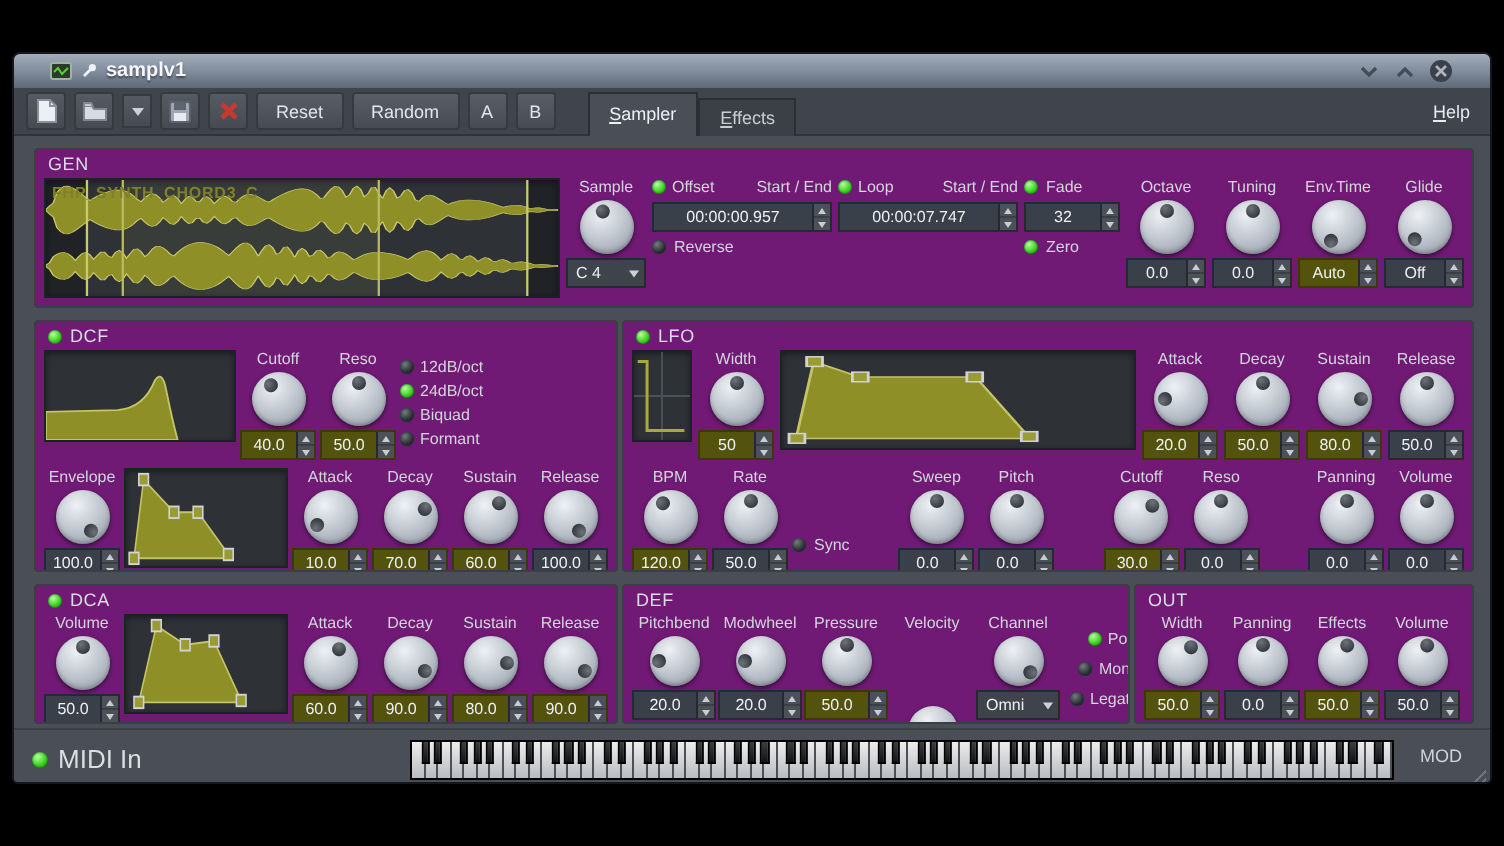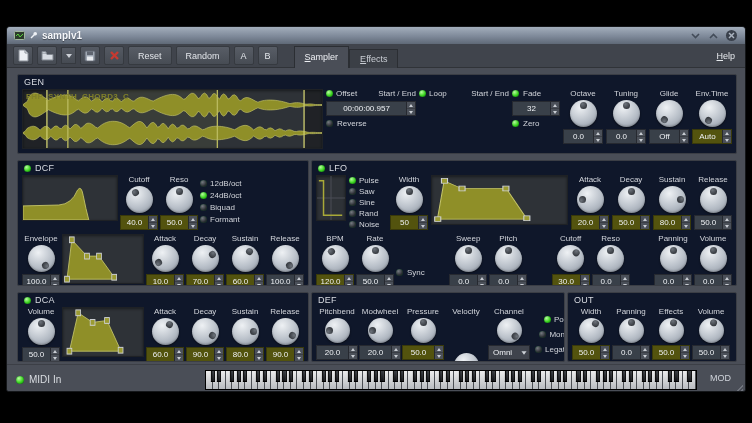--- a/index.html
+++ b/index.html
@@ -6,21 +6,21 @@
   html,body { width:752px; height:423px; background:#000; overflow:hidden;
               font-family:"Liberation Sans", sans-serif; }
 
   .win { position:absolute; left:6px; top:26px; width:740px; height:366px;
          background:#4a4e57; border:1px solid #15171a; border-radius:4px 4px 3px 3px;
          overflow:hidden; }
 
   
   .titlebar { position:absolute; left:0; top:0; right:0; height:17px;
               background:linear-gradient(180deg,#a3aebc 0%,#7e8999 55%,#5f6977 100%);
-              display:flex; align-items:center; padding:0 7px; gap:4px; }
+              display:flex; align-items:center; padding:0 18px; gap:4px; }
   .titlebar .t-title { font-size:10px; font-weight:bold; color:#f4f6f9;
                        text-shadow:0 1px 1px rgba(0,0,0,.45); }
   .tb-right { margin-left:auto; display:flex; align-items:center; gap:5px; }
   .tb-btn { width:13px; height:13px; display:flex; align-items:center; justify-content:center; }
 
   
   .tbar { position:absolute; left:0; top:17px; right:0; height:24px;
           background:#40444c; border-bottom:1px solid #303338;
           display:flex; align-items:center; padding:0 6px; gap:4px; }
   .toolbtn { width:20px; height:19px; display:flex; align-items:center; justify-content:center;
@@ -42,21 +42,21 @@
          background:#3b3f46; border:1px solid #2b2e33; border-bottom:none; color:#c9cdd4; }
   .tab.active { height:22px; background:#4a4e57; color:#eef0f4; }
   .tab-label { display:block; font-size:9px; }
   .mnemonic::first-letter { text-decoration:underline; }
   .help-lbl { margin-left:auto; margin-right:4px; font-size:9px; color:#e6e9ed; display:block; }
 
   
   .main { position:absolute; left:0; top:42px; right:0; bottom:0; background:#4a4e57; }
 
   .group { position:absolute; border:1px solid #3b3e45; border-radius:2px;
-           background:#0f172a; padding:14px 4px 3px 4px; overflow:hidden; }
+           background:#701a75; padding:14px 4px 3px 4px; overflow:hidden; }
   .gtitle { position:absolute; left:6px; top:2px; display:flex; align-items:center; gap:4px;
             font-size:9px; color:#d9dce2; letter-spacing:.3px; }
   .g-gen { left:10px; top:5px;  width:720px; height:80px; }
   .g-dcf { left:10px; top:91px; width:292px; height:126px; }
   .g-lfo { left:304px; top:91px; width:426px; height:126px; }
   .g-dca { left:10px; top:223px; width:292px; height:70px; }
   .g-def { left:304px; top:223px; width:254px; height:70px; }
   .g-out { left:560px; top:223px; width:170px; height:70px; }
 
   .row { display:flex; align-items:flex-start; gap:3px; }
@@ -105,21 +105,21 @@
 
   
   .combo-sm { display:flex; align-items:center; height:15px; width:100%;
               background:#3f434c; border:1px solid #262930; padding:0 2px 0 4px; }
   .combo-sm .cv { flex:1; font-size:8px; color:#eef0f4; }
   .combo-sm .tri-down { transform:scale(.85); }
 
   
   .statusbar { position:absolute; left:0; top:295px; width:100%; height:30px;
                display:flex; align-items:center; padding:0 9px; border-top:1px solid #3c3f46; }
-  .sb-midi { display:flex; align-items:center; gap:5px; font-size:10px; color:#dadde2; }
+  .sb-midi { display:flex; align-items:center; gap:5px; font-size:13px; color:#dadde2; }
   .kbd { position:absolute; left:198px; top:5px; height:20px; width:492px;
          background:#0d0d0e; border:1px solid #000; display:flex; }
   .wk { flex:1; background:linear-gradient(#ececec,#b9bcc0); border-right:1px solid #4c4f54; }
   .wk:last-child { border-right:none; }
   .bk { position:absolute; top:0; height:60%; width:0.85%;
         background:linear-gradient(#3a3d42,#121316); transform:translateX(-50%);
         border:1px solid #000; border-top:none; }
   .sb-mod { position:absolute; right:14px; top:8px; font-size:9px; color:#cfd3da; }
   .grip { position:absolute; right:2px; bottom:2px; width:10px; height:10px;
           clip-path:polygon(100% 0,100% 100%,0 100%);
@@ -221,20 +221,30 @@
             <polygon id="wavL" fill="#8f8f28" stroke="#c9c96e" stroke-width="0.3" points="0.00,14.60 0.71,12.96 1.43,11.50 2.14,6.11 2.86,4.17 3.57,3.19 4.29,3.09 5.00,3.68 5.71,4.73 6.43,6.03 7.14,7.43 7.86,8.83 8.57,10.17 9.29,9.11 10.00,8.11 10.71,7.23 11.43,6.47 12.14,5.85 12.86,5.37 13.57,5.06 14.29,4.98 15.00,5.17 15.71,5.72 16.43,6.66 17.14,8.02 17.86,9.77 18.57,10.81 19.29,8.99 20.00,7.52 20.71,6.82 21.43,7.21 22.14,8.75 22.86,11.17 23.57,9.87 24.29,8.09 25.00,7.77 25.71,9.18 26.43,11.78 27.14,9.69 27.86,8.23 28.57,8.63 29.29,10.70 30.00,10.91 30.71,8.83 31.43,8.32 32.14,9.53 32.86,11.83 33.57,10.05 34.29,8.43 35.00,8.10 35.71,9.00 36.43,10.72 37.14,11.16 37.86,9.30 38.57,7.97 39.29,7.29 40.00,7.23 40.71,7.67 41.43,8.45 42.14,9.42 42.86,10.47 43.57,11.05 44.29,9.89 45.00,8.81 45.71,7.82 46.43,6.93 47.14,6.14 47.86,5.46 48.57,4.92 49.29,4.54 50.00,4.38 50.71,4.51 51.43,4.99 52.14,5.92 52.86,7.34 53.57,9.22 54.29,8.84 55.00,6.44 55.71,4.39 56.43,3.23 57.14,3.46 57.86,5.33 58.57,8.62 59.29,7.41 60.00,4.20 60.71,3.02 61.43,4.58 62.14,8.46 62.86,6.99 63.57,3.82 64.29,3.63 65.00,6.56 65.71,9.24 66.43,5.32 67.14,3.86 67.86,5.42 68.57,9.08 69.29,7.94 70.00,5.30 70.71,4.78 71.43,6.26 72.14,9.90 72.86,10.70 73.57,8.80 74.29,7.72 75.00,7.50 75.71,7.99 76.43,8.94 77.14,10.11 77.86,11.31 78.57,12.18 79.29,11.42 80.00,10.83 80.71,10.41 81.43,10.16 82.14,10.03 82.86,10.02 83.57,10.11 84.29,10.29 85.00,10.54 85.71,10.88 86.43,11.30 87.14,11.80 87.86,12.37 88.57,13.00 89.29,13.64 90.00,13.19 90.71,12.83 91.43,12.63 92.14,12.65 92.86,12.93 93.57,13.43 94.29,14.05 95.00,14.11 95.71,13.88 96.43,13.93 97.14,14.21 97.86,14.59 98.57,14.60 99.29,14.60 100.00,14.60 100.00,15.40 99.29,15.40 98.57,15.40 97.86,15.41 97.14,15.79 96.43,16.07 95.71,16.12 95.00,15.89 94.29,15.95 93.57,16.57 92.86,17.07 92.14,17.35 91.43,17.37 90.71,17.17 90.00,16.81 89.29,16.36 88.57,17.00 87.86,17.63 87.14,18.20 86.43,18.70 85.71,19.12 85.00,19.46 84.29,19.71 83.57,19.89 82.86,19.98 82.14,19.97 81.43,19.84 80.71,19.59 80.00,19.17 79.29,18.58 78.57,17.82 77.86,18.69 77.14,19.89 76.43,21.06 75.71,22.01 75.00,22.50 74.29,22.28 73.57,21.20 72.86,19.30 72.14,20.10 71.43,23.74 70.71,25.22 70.00,24.70 69.29,22.06 68.57,20.92 67.86,24.58 67.14,26.14 66.43,24.68 65.71,20.76 65.00,23.44 64.29,26.37 63.57,26.18 62.86,23.01 62.14,21.54 61.43,25.42 60.71,26.98 60.00,25.80 59.29,22.59 58.57,21.38 57.86,24.67 57.14,26.54 56.43,26.77 55.71,25.61 55.00,23.56 54.29,21.16 53.57,20.78 52.86,22.66 52.14,24.08 51.43,25.01 50.71,25.49 50.00,25.62 49.29,25.46 48.57,25.08 47.86,24.54 47.14,23.86 46.43,23.07 45.71,22.18 45.00,21.19 44.29,20.11 43.57,18.95 42.86,19.53 42.14,20.58 41.43,21.55 40.71,22.33 40.00,22.77 39.29,22.71 38.57,22.03 37.86,20.70 37.14,18.84 36.43,19.28 35.71,21.00 35.00,21.90 34.29,21.57 33.57,19.95 32.86,18.17 32.14,20.47 31.43,21.68 30.71,21.17 30.00,19.09 29.29,19.30 28.57,21.37 27.86,21.77 27.14,20.31 26.43,18.22 25.71,20.82 25.00,22.23 24.29,21.91 23.57,20.13 22.86,18.83 22.14,21.25 21.43,22.79 20.71,23.18 20.00,22.48 19.29,21.01 18.57,19.19 17.86,20.23 17.14,21.98 16.43,23.34 15.71,24.28 15.00,24.83 14.29,25.02 13.57,24.94 12.86,24.63 12.14,24.15 11.43,23.53 10.71,22.77 10.00,21.89 9.29,20.89 8.57,19.83 7.86,21.17 7.14,22.57 6.43,23.97 5.71,25.27 5.00,26.32 4.29,26.91 3.57,26.81 2.86,25.83 2.14,23.89 1.43,18.50 0.71,17.04 0.00,15.40"></polygon>
             <polygon id="wavR" fill="#8f8f28" stroke="#c9c96e" stroke-width="0.3" points="0.00,42.60 0.71,41.27 1.43,38.29 2.14,37.13 2.86,36.39 3.57,36.23 4.29,36.82 5.00,38.18 5.71,40.13 6.43,38.15 7.14,36.62 7.86,36.25 8.57,37.37 9.29,39.67 10.00,37.83 10.71,36.06 11.43,36.08 12.14,37.99 12.86,38.76 13.57,36.13 14.29,35.18 15.00,36.36 15.71,39.09 16.43,36.86 17.14,34.73 17.86,34.39 18.57,35.81 19.29,38.35 20.00,36.99 20.71,34.63 21.43,33.31 22.14,33.13 22.86,33.92 23.57,35.37 24.29,37.14 25.00,37.99 25.71,36.18 26.43,34.64 27.14,33.40 27.86,32.47 28.57,31.82 29.29,31.43 30.00,31.27 30.71,31.33 31.43,31.59 32.14,32.08 32.86,32.79 33.57,33.76 34.29,34.99 35.00,36.49 35.71,37.72 36.43,35.87 37.14,34.05 37.86,32.50 38.57,31.53 39.29,31.48 40.00,32.58 40.71,34.87 41.43,38.04 42.14,35.35 42.86,32.96 43.57,32.32 44.29,33.86 45.00,37.21 45.71,36.36 46.43,33.70 47.14,33.41 47.86,35.67 48.57,38.75 49.29,35.48 50.00,34.12 50.71,35.24 51.43,38.18 52.14,37.53 52.86,35.42 53.57,35.12 54.29,36.51 55.00,38.90 55.71,38.37 56.43,36.64 57.14,35.88 57.86,36.07 58.57,36.99 59.29,38.31 60.00,39.74 60.71,39.23 61.43,38.16 62.14,37.34 62.86,36.77 63.57,36.42 64.29,36.25 65.00,36.23 65.71,36.32 66.43,36.51 67.14,36.80 67.86,37.18 68.57,37.65 69.29,38.25 70.00,38.97 70.71,39.73 71.43,38.62 72.14,37.19 72.86,36.28 73.57,35.61 74.29,35.34 75.00,35.60 75.71,36.50 76.43,38.01 77.14,39.94 77.86,38.51 78.57,37.18 79.29,36.79 80.00,37.57 80.71,39.35 81.43,39.79 82.14,38.24 82.86,37.86 83.57,38.83 84.29,40.69 85.00,39.66 85.71,38.80 86.43,39.16 87.14,40.46 87.86,40.91 88.57,39.95 89.29,39.79 90.00,40.38 90.71,41.37 91.43,41.48 92.14,40.98 92.86,40.88 93.57,41.12 94.29,41.56 95.00,42.05 95.71,42.45 96.43,42.32 97.14,42.32 97.86,42.42 98.57,42.58 99.29,42.60 100.00,42.60 100.00,43.40 99.29,43.40 98.57,43.42 97.86,43.58 97.14,43.68 96.43,43.68 95.71,43.55 95.00,43.95 94.29,44.44 93.57,44.88 92.86,45.12 92.14,45.02 91.43,44.52 90.71,44.63 90.00,45.62 89.29,46.21 88.57,46.05 87.86,45.09 87.14,45.54 86.43,46.84 85.71,47.20 85.00,46.34 84.29,45.31 83.57,47.17 82.86,48.14 82.14,47.76 81.43,46.21 80.71,46.65 80.00,48.43 79.29,49.21 78.57,48.82 77.86,47.49 77.14,46.06 76.43,47.99 75.71,49.50 75.00,50.40 74.29,50.66 73.57,50.39 72.86,49.72 72.14,48.81 71.43,47.38 70.71,46.27 70.00,47.03 69.29,47.75 68.57,48.35 67.86,48.82 67.14,49.20 66.43,49.49 65.71,49.68 65.00,49.77 64.29,49.75 63.57,49.58 62.86,49.23 62.14,48.66 61.43,47.84 60.71,46.77 60.00,46.26 59.29,47.69 58.57,49.01 57.86,49.93 57.14,50.12 56.43,49.36 55.71,47.63 55.00,47.10 54.29,49.49 53.57,50.88 52.86,50.58 52.14,48.47 51.43,47.82 50.71,50.76 50.00,51.88 49.29,50.52 48.57,47.25 47.86,50.33 47.14,52.59 46.43,52.30 45.71,49.64 45.00,48.79 44.29,52.14 43.57,53.68 42.86,53.04 42.14,50.65 41.43,47.96 40.71,51.13 40.00,53.42 39.29,54.52 38.57,54.47 37.86,53.50 37.14,51.95 36.43,50.13 35.71,48.28 35.00,49.51 34.29,51.01 33.57,52.24 32.86,53.21 32.14,53.92 31.43,54.41 30.71,54.67 30.00,54.73 29.29,54.57 28.57,54.18 27.86,53.53 27.14,52.60 26.43,51.36 25.71,49.82 25.00,48.01 24.29,48.86 23.57,50.63 22.86,52.08 22.14,52.87 21.43,52.69 20.71,51.37 20.00,49.01 19.29,47.65 18.57,50.19 17.86,51.61 17.14,51.27 16.43,49.14 15.71,46.91 15.00,49.64 14.29,50.82 13.57,49.87 12.86,47.24 12.14,48.01 11.43,49.92 10.71,49.94 10.00,48.17 9.29,46.33 8.57,48.63 7.86,49.75 7.14,49.38 6.43,47.85 5.71,45.87 5.00,47.82 4.29,49.18 3.57,49.77 2.86,49.61 2.14,48.87 1.43,47.71 0.71,44.73 0.00,43.40"></polygon>
             <line x1="8" y1="0" x2="8" y2="58" stroke="#c9c96e" stroke-width="0.45"></line>
             <line x1="15" y1="0" x2="15" y2="58" stroke="#b9b95e" stroke-width="0.45"></line>
             <line x1="65" y1="0" x2="65" y2="58" stroke="#b9b95e" stroke-width="0.45"></line>
             <line x1="94" y1="0" x2="94" y2="58" stroke="#c9c96e" stroke-width="0.45"></line>
           </svg>
           <span class="wave-overlay">FHP_SYNTH_CHORD3_C</span>
         </div>
 
+        <div class="kcol" style="width:40px;">
+          <span class="klabel">Sample</span>
+          <div class="knob" style="--a:-15deg">
+              <div class="dot"></div>
+            </div>
+          <span class="combo-sm">
+            <span class="cv">C 4</span>
+            <span class="tri-down"></span>
+          </span>
+        </div>
 
         <div style="width:90px; display:flex; flex-direction:column; gap:3px;">
           <div class="ck" style="gap:3px;">
             <span class="led s7"></span>
             <span>Offset</span>
             <span style="margin-left:auto;">Start / End</span>
           </div>
           <span class="spin">
             <span class="sv">00:00:00.957</span>
             <span class="sb">
@@ -247,20 +257,27 @@
             <span>Reverse</span>
           </div>
         </div>
 
         <div style="width:90px; display:flex; flex-direction:column; gap:3px;">
           <div class="ck" style="gap:3px;">
             <span class="led s7"></span>
             <span>Loop</span>
             <span style="margin-left:auto;">Start / End</span>
           </div>
+          <span class="spin">
+            <span class="sv">00:00:07.747</span>
+            <span class="sb">
+                <i class="up"></i>
+                <i class="dn"></i>
+              </span>
+          </span>
         </div>
 
         <div style="width:48px; display:flex; flex-direction:column; gap:3px;">
           <div class="ck">
             <span class="led s7"></span>
             <span>Fade</span>
           </div>
           <span class="spin">
             <span class="sv">32</span>
             <span class="sb">
@@ -294,39 +311,39 @@
             </div>
           <span class="spin">
             <span class="sv">0.0</span>
             <span class="sb">
                 <i class="up"></i>
                 <i class="dn"></i>
               </span>
           </span>
         </div>
         <div class="kcol">
+          <span class="klabel">Env.Time</span>
+          <div class="knob" style="--a:-150deg">
+              <div class="dot"></div>
+            </div>
+          <span class="spin hl">
+            <span class="sv">Auto</span>
+            <span class="sb">
+                <i class="up"></i>
+                <i class="dn"></i>
+              </span>
+          </span>
+        </div>
+        <div class="kcol">
           <span class="klabel">Glide</span>
           <div class="knob" style="--a:-140deg">
               <div class="dot"></div>
             </div>
           <span class="spin">
             <span class="sv">Off</span>
-            <span class="sb">
-                <i class="up"></i>
-                <i class="dn"></i>
-              </span>
-          </span>
-        </div>
-        <div class="kcol">
-          <span class="klabel">Env.Time</span>
-          <div class="knob" style="--a:-150deg">
-              <div class="dot"></div>
-            </div>
-          <span class="spin hl">
-            <span class="sv">Auto</span>
             <span class="sb">
                 <i class="up"></i>
                 <i class="dn"></i>
               </span>
           </span>
         </div>
       </div>
     </div>
 
     <div class="group g-dcf">
@@ -471,42 +488,20 @@
         <span class="led s7"></span>
         <span>LFO</span>
       </div>
       <div class="row" style="gap:3px;">
         <div class="display" style="width:30px; height:46px;">
           <svg width="100%" height="100%" viewBox="0 0 30 46" preserveAspectRatio="none">
             <line x1="15" y1="0" x2="15" y2="46" stroke="#4c5058" stroke-width="1"></line>
             <line x1="0" y1="23" x2="30" y2="23" stroke="#4c5058" stroke-width="1"></line>
             <polyline points="2,5 7,5 7,41 27,41" fill="none" stroke="#a9a938" stroke-width="1.6"></polyline>
           </svg>
-        </div>
-        <div class="radios" style="width:38px; gap:2px; margin-top:1px;">
-          <span class="radio">
-              <span class="led s7"></span>
-              <span>Pulse</span>
-            </span>
-          <span class="radio">
-              <span class="led s7 off"></span>
-              <span>Saw</span>
-            </span>
-          <span class="radio">
-              <span class="led s7 off"></span>
-              <span>Sine</span>
-            </span>
-          <span class="radio">
-              <span class="led s7 off"></span>
-              <span>Rand</span>
-            </span>
-          <span class="radio">
-              <span class="led s7 off"></span>
-              <span>Noise</span>
-            </span>
         </div>
         <div class="kcol n">
           <span class="klabel">Width</span>
           <div class="knob" style="--a:0deg">
               <div class="dot"></div>
             </div>
           <span class="spin hl">
             <span class="sv">50</span>
             <span class="sb">
                 <i class="up"></i>

